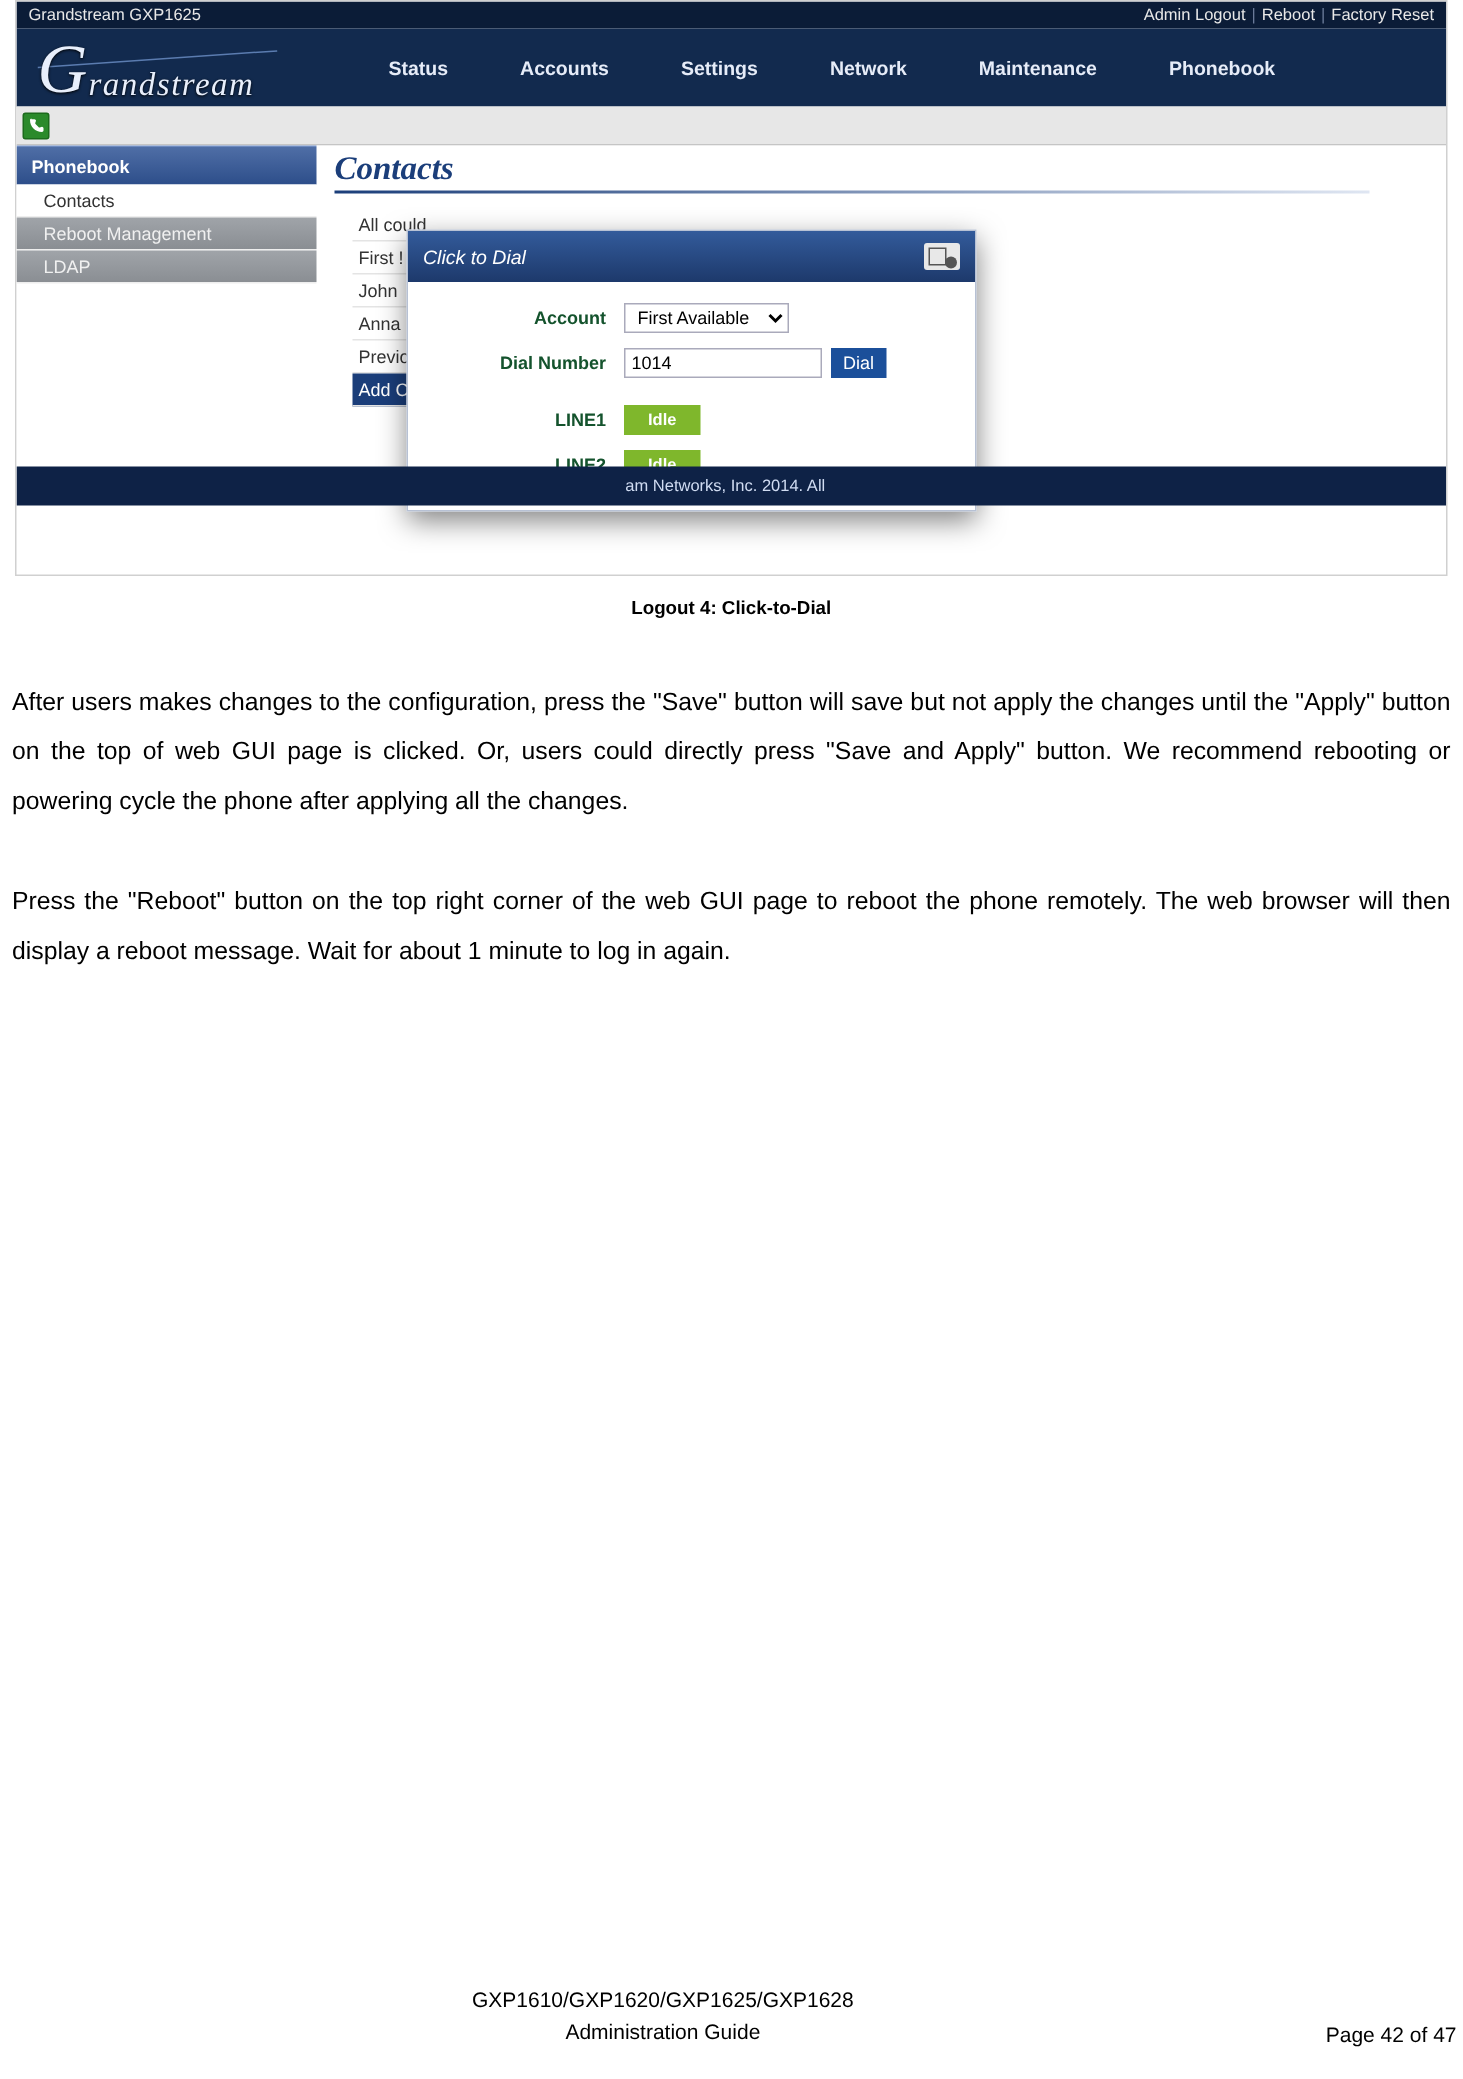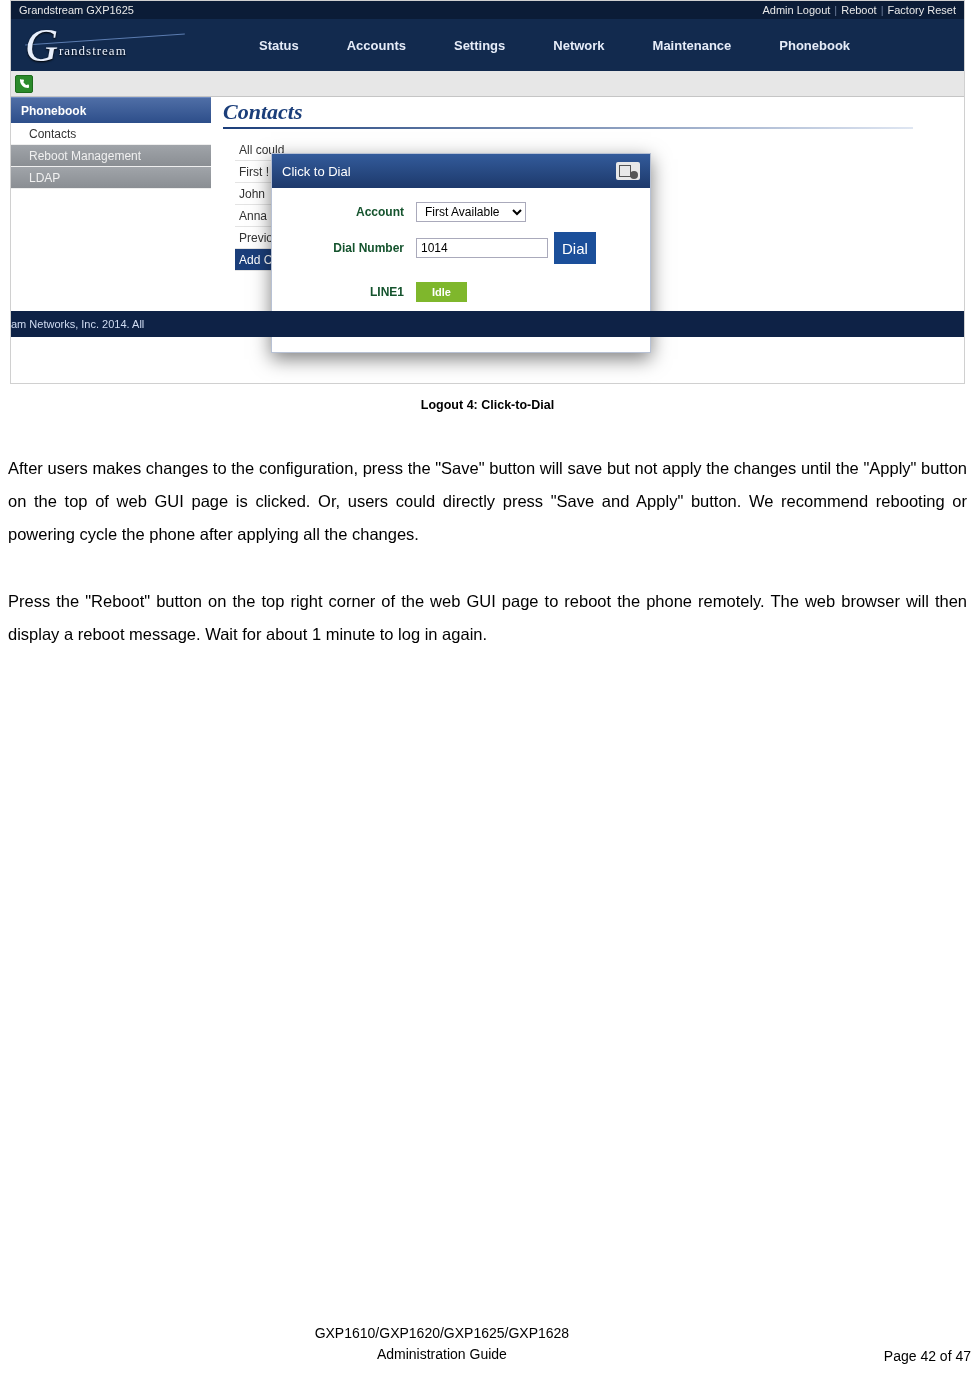--- a/index.html
+++ b/index.html
@@ -37,61 +37,61 @@
 
   .brandrow {
     height: 52px;
     background: #122a4e;
     display: flex;
     align-items: center;
     padding-left: 14px;
   }
   .brandrow .logo { width:170px; height:40px; position:relative; font-family: Georgia, 'Times New Roman', serif; }
   .brandrow .logo .big { position:absolute; left:0; top:-6px; font-size:46px; font-style:italic; color:#e8effc; text-shadow:0 1px 2px #000; }
-  .brandrow .logo .rest { position:absolute; left:34px; top:18px; font-size:13px; color:#e8effc; text-shadow:0 1px 2px #000; letter-spacing:1px;}
+  .brandrow .logo .rest { position:absolute; left:34px; top:18px; font-size:22px; font-style:italic; color:#e8effc; text-shadow:0 1px 2px #000; letter-spacing:1px;}
   .brandrow .logo .line { position:absolute; left:0; top:14px; width:160px; height:1px; background:#5b7cb0; transform:rotate(-4deg);}
   .mainnav { display:flex; gap:0; margin-left:40px;}
   .mainnav .item { color:#e6ecf8; font-size:13px; font-weight:bold; padding:10px 24px; cursor:pointer;}
 
   .belowbrand { height:26px; background:#e7e7e7; border-bottom:1px solid #c5c5c5; display:flex; align-items:center; padding-left:4px;}
   .phoneicon { width:18px; height:18px; background:#2b8a2b; border:1px solid #1c6b1c; border-radius:2px; display:flex; align-items:center; justify-content:center;}
   .phoneicon svg { width:12px; height:12px; fill:#fff;}
 
   .midarea { position:relative; height:240px; background:#fff; }
-  .footerbar { position:absolute; left:0; right:0; bottom:0; height:26px; background:#0e2246; color:#d0dcf2; font-size:11px; display:flex; align-items:center; justify-content:flex-start; padding-right:8px;}
+  .footerbar { position:absolute; left:0; right:0; bottom:0; height:26px; background:#0e2246; color:#d0dcf2; font-size:11px; display:flex; align-items:center; justify-content:center; padding-right:8px;}
 
   .sidebar { position:absolute; left:0; top:0; width:200px; }
   .side-head { height:26px; background:linear-gradient(#4f6ea6,#2d4e8a); color:#fff; font-size:12px; font-weight:bold; display:flex; align-items:center; padding-left:10px; border-top:1px solid #6e8bc1;}
   .side-item { height:22px; font-size:12px; display:flex; align-items:center; padding-left:18px; border-bottom:1px solid #eee; color:#333; cursor:pointer;}
   .side-item.active { background:#fff;}
   .side-item.gray { background:linear-gradient(#a0a4a9,#8a8e93); color:#f0f0f0;}
 
   .pagehead { position:absolute; left:212px; top:-2px; }
   .pagehead .ttl { font-family: Georgia, 'Times New Roman', serif; font-style:italic; font-weight:bold; font-size:22px; color:#1b3e7a; padding:4px 0 2px 0;}
   .pagehead .rule { width:690px; height:2px; background:linear-gradient(to right,#1b3e7a,#dfe6f2); }
 
   .listzone { position:absolute; left:224px; top:42px; width:140px; font-size:12px;}
   .listzone .row { height:22px; display:flex; align-items:center; border-bottom:1px solid #e4e4e4; padding-left:4px; color:#333;}
   .listzone .row.hi { background:#1b3e7a; color:#fff;}
 
   
   .dialog { position:absolute; left:260px; top:56px; width:380px; background:#fff; border:1px solid #b7c1d4; box-shadow:0 6px 18px rgba(0,0,0,.5); }
-  .dlg-title { height:34px; background:linear-gradient(#335b9b,#1d396b); color:#fff; font-size:13px; display:flex; align-items:center; padding:0 10px; font-weight:500;}
+  .dlg-title { height:34px; background:linear-gradient(#335b9b,#1d396b); color:#fff; font-size:13px; display:flex; align-items:center; padding:0 10px; font-weight:500;font-style:italic;}
   .dlg-title .spring{flex:1;}
   .dlg-title .closebox { width:24px; height:18px; background:#e8e8e8; border-radius:2px; position:relative; cursor:pointer;}
   .dlg-title .closebox::before, .dlg-title .closebox::after { content:""; position:absolute;}
   .dlg-title .closebox::before { left:3px; top:3px; width:10px; height:10px; border:1px solid #555;}
   .dlg-title .closebox::after { right:2px; bottom:1px; width:8px; height:8px; background:#555; border-radius:50%; color:#fff; font-size:8px; line-height:8px; text-align:center;}
   .dlg-body { padding:14px 14px 16px 14px; font-size:12px;}
   .frow { display:flex; align-items:center; margin-bottom:10px;}
   .frow .lab { width:130px; text-align:right; color:#14532d; font-weight:bold; padding-right:12px;}
   .frow select, .frow input { font-size:12px; border:1px solid #aab; height:20px; padding:0 4px; background:#fff;}
   .frow select { width:110px;}
   .frow input { width:132px;}
-  .dialbtn { margin-left:6px; height:32px; padding:0 8px; background:#1b4f9a; color:#fff; border:none; font-size:15px; cursor:pointer;}
+  .dialbtn { margin-left:6px; height:20px; padding:0 8px; background:#1b4f9a; color:#fff; border:none; font-size:12px; cursor:pointer;}
   .linestat { display:inline-block; height:20px; line-height:20px; padding:0 16px; background:#7fb72c; color:#fff; font-weight:bold; font-size:11px;}
   .linegap { height:8px;}
 
   .fig-cap { text-align:center; font-size:12.5px; font-weight:bold; margin:14px 0 40px 0;}
 
   
   .doc { padding: 0 8px; }
   h2.sec { font-family: Cambria, Georgia, 'Times New Roman', serif; color:#1e4e9c; font-weight:bold; font-size:22px; margin:20px 0 24px 0; letter-spacing:.3px;}
   p.body { font-size:16.5px; line-height:2.0; text-align:justify; margin-bottom:34px;}
 

